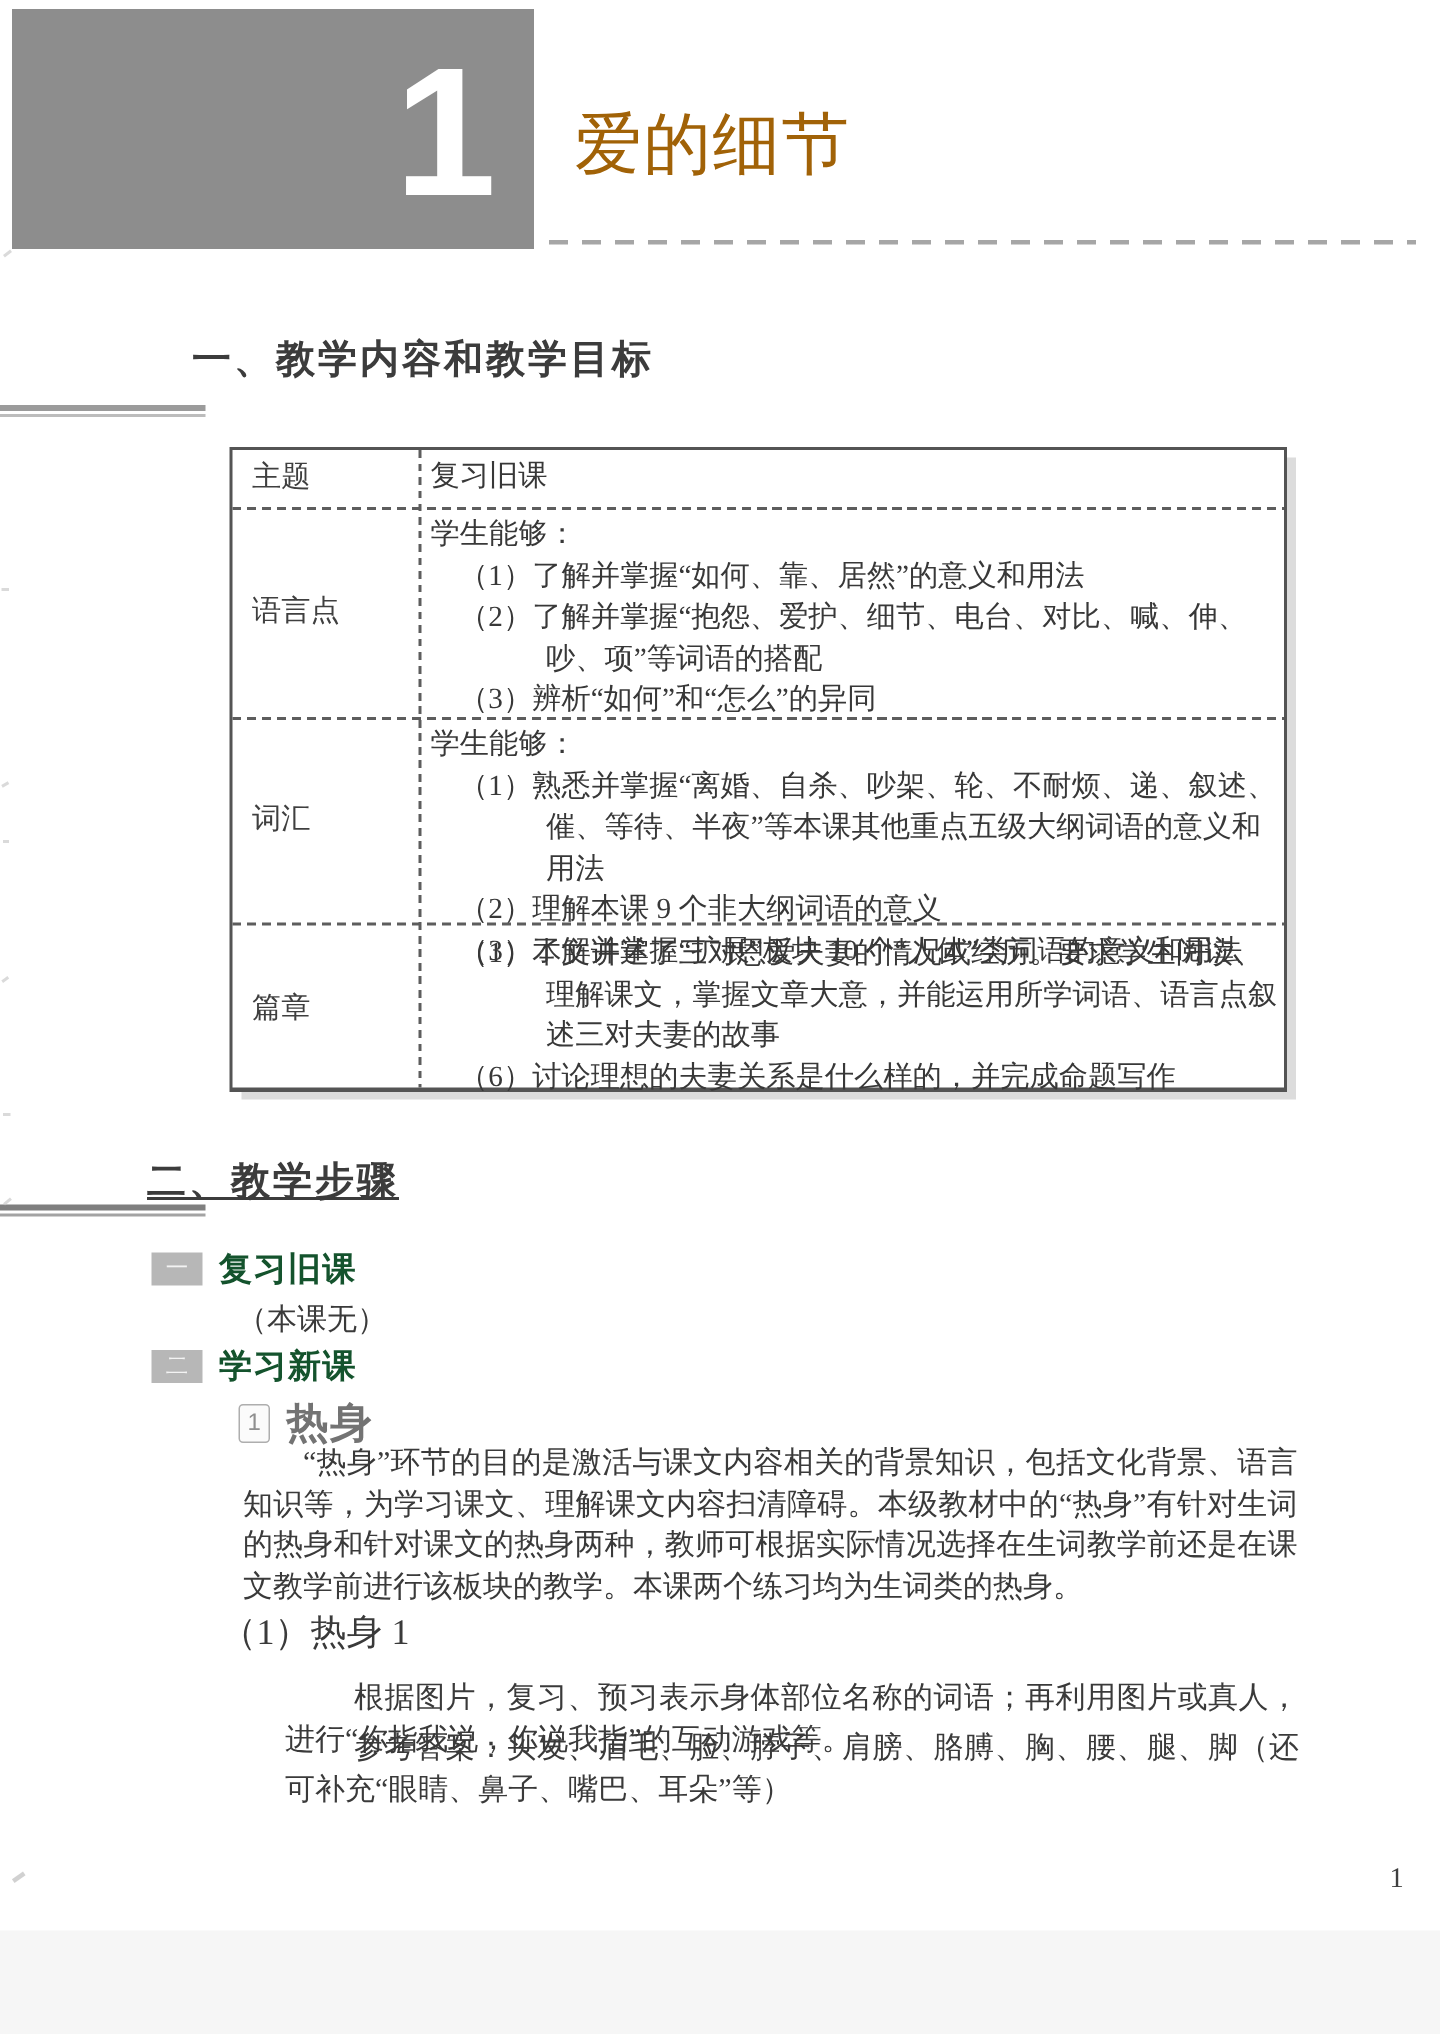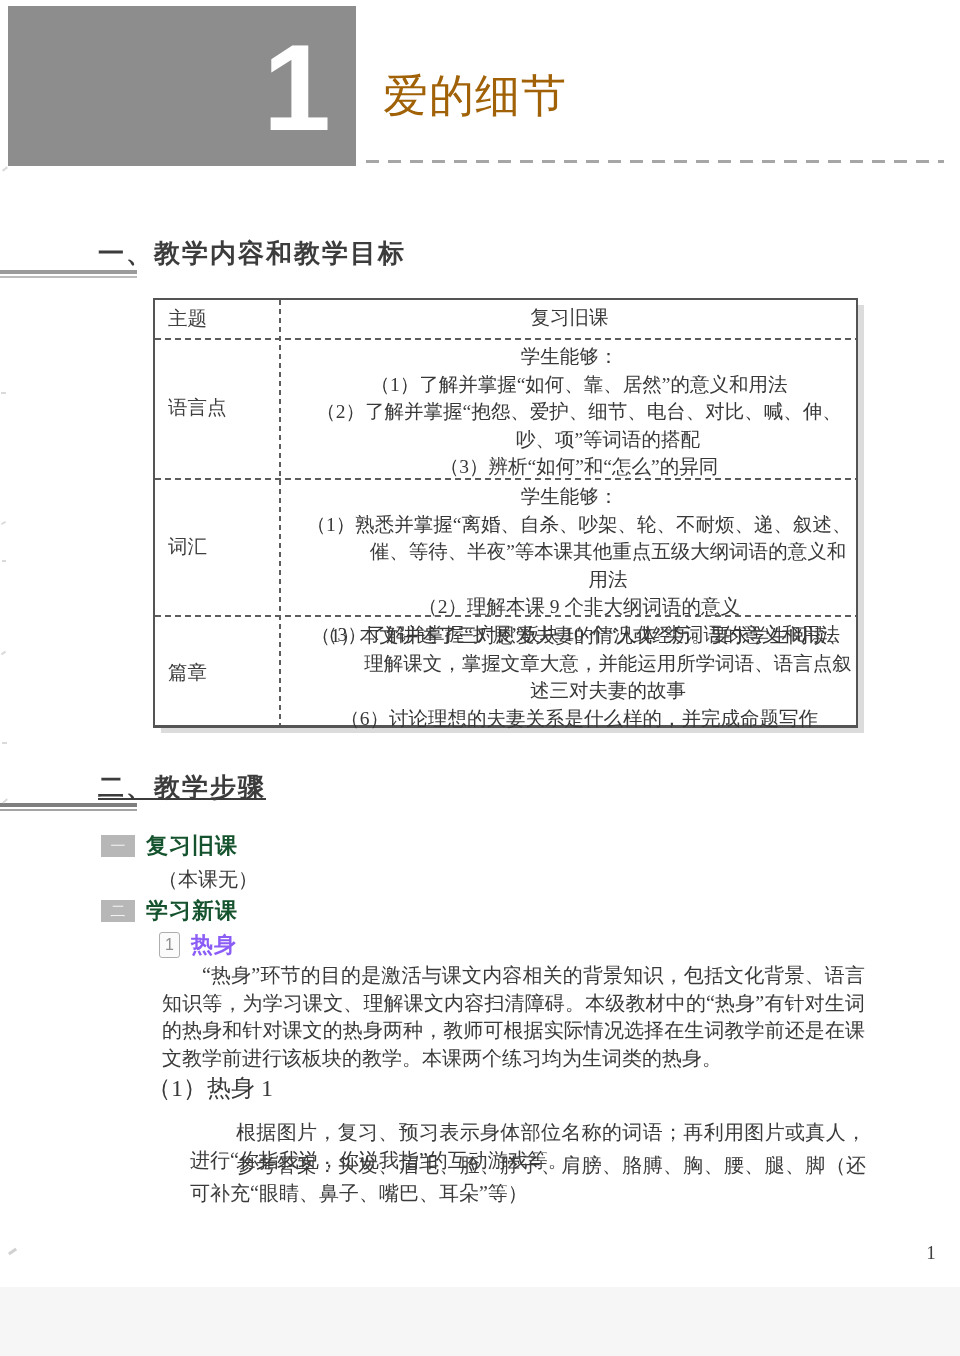--- a/index.html
+++ b/index.html
@@ -24,35 +24,35 @@
   .header-dashes {
     position:absolute; left:366px; top:160px; width:578px; height:3px;
     background-image:repeating-linear-gradient(90deg,#a6a6a6 0 13px,transparent 13px 22px);
   }
   
   .sec-heading {
     position:absolute; left:98px;
     font-family:"Liberation Sans", sans-serif; font-size:26px; font-weight:700;
     color:#3c3c3c; letter-spacing:2px; white-space:nowrap;
   }
-  .sec1-heading { top:236px; }
+  .sec1-heading { top:222px;margin-left:30px; }
   .sec2-heading { top:770px;text-decoration:underline; }
   .sec-rule { position:absolute; left:0; width:137px; }
   .sec1-rule { top:270px; }
   .sec2-rule { top:803px; }
   .sec-rule .r1 { height:4px; background:#9b9b9b; }
   .sec-rule .r2 { height:2px; background:#bcbcbc; margin-top:2px; }
   .sec2-rule .r1 { background:#7f7f7f; }
   .sec2-rule .r2 { background:#a3a3a3; }
   
   .obj-table {
     position:absolute; left:153px; top:298px; width:705px; height:430px;
     border:2px solid #545454; border-bottom-width:3px;
     box-shadow:7px 6px 0 -1px #dcdcdc;
-    font-size:19.5px; line-height:27.5px; color:#383838;text-align:center;
+    font-size:19.5px; line-height:27.5px; color:#383838;
   }
   .vdiv {
     position:absolute; left:124px; top:0; bottom:0; width:2px;
     background-image:repeating-linear-gradient(180deg,#5d5d5d 0 5px,transparent 5px 9px);
   }
   .hdiv {
     position:absolute; left:0; right:0; height:2px;
     background-image:repeating-linear-gradient(90deg,#5d5d5d 0 6px,transparent 6px 10px);
   }
   .t-row { display:flex; width:100%; }
@@ -74,22 +74,22 @@
     color:#14532d; letter-spacing:1px; white-space:nowrap;
   }
   .note-line { position:absolute; left:158px; top:866px; font-size:20px; }
   .warmup-head { position:absolute; left:159px; top:930px; display:flex; align-items:center; }
   .warmup-num {
     width:21px; height:26px; border:1px solid #aeaeae; border-radius:3px;
     background:#fbfbfb; color:#8f8f8f; font-family:"Liberation Sans", sans-serif;
     font-size:16px; line-height:24px; text-align:center; margin-right:11px; flex:0 0 21px;
   }
   .warmup-label {
-    font-family:"Liberation Sans", sans-serif; font-size:22px; font-weight:700;
-    color:#8b5cf6; letter-spacing:1px;
+    font-family:"Liberation Sans", sans-serif; font-size:28px; font-weight:700;
+    color:#737373; letter-spacing:1px;
   }
   
   .body-par { position:absolute; font-size:20px; line-height:27.5px; text-align:justify; }
   .par-warmup { left:162px; top:962px; width:703px; text-indent:40px; }
   .subhead-1 { left:147px; top:1072px; font-size:24px; position:absolute; white-space:nowrap; }
   .par-sub1 { left:190px; top:1119px; width:676px; text-indent:46px; }
   .par-sub2 { left:190px; top:1152px; width:676px; text-indent:46px; }
   
   .page-num { position:absolute; left:916px; top:1242px; width:30px; text-align:center; font-size:19px; color:#3f3f3f; }
   .bottom-band { position:absolute; left:0; top:1287px; width:960px; height:69px; background:#f6f6f6; }

